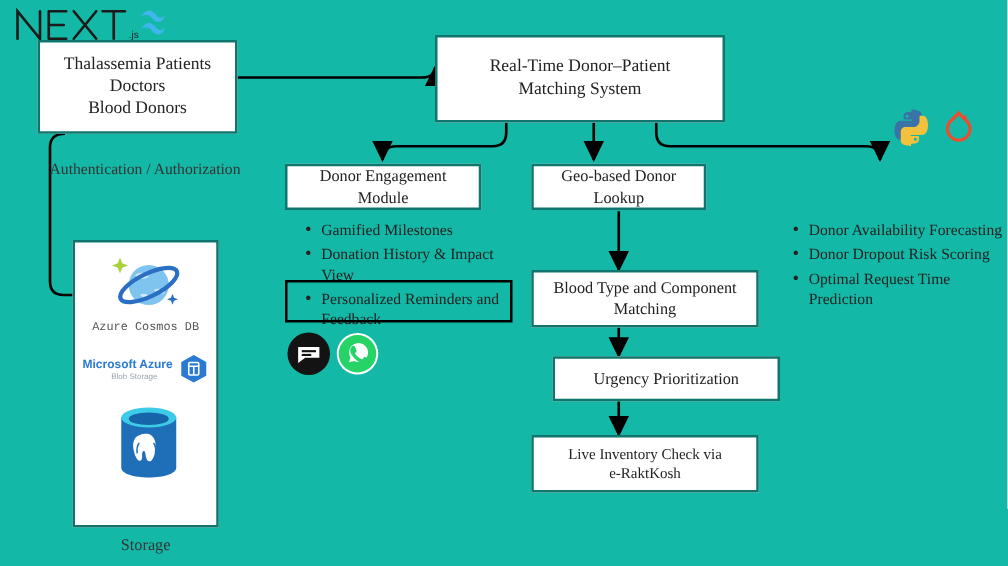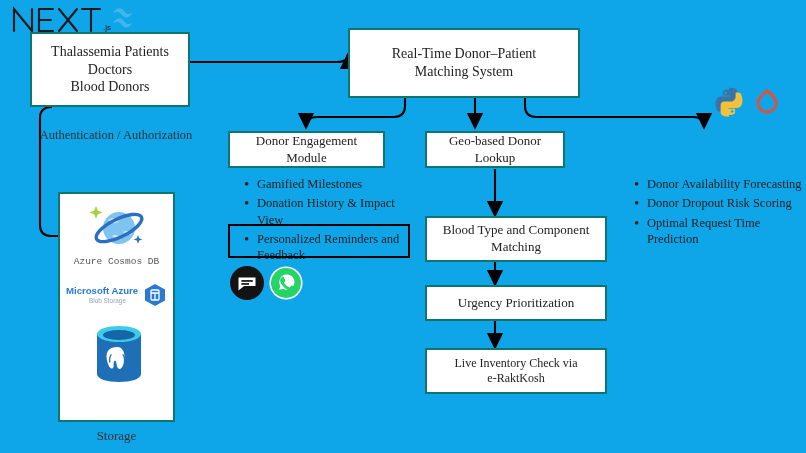--- a/index.html
+++ b/index.html
@@ -7,21 +7,21 @@
     padding: 0;
     background: #ffffff;
   }
   body {
     font-family: "Liberation Serif", "DejaVu Serif", serif;
   }
   #canvas {
     position: relative;
     width: 806px;
     height: 453px;
-    background: #0ea5e9;
+    background: #14b8a6;
     overflow: hidden;
   }
   .box {
     position: absolute;
     box-sizing: border-box;
     border: 2px solid #0f766e;
     background: #ffffff;
     display: flex;
     align-items: center;
     justify-content: center;
@@ -170,21 +170,21 @@
     <span>Geo-based Donor Lookup</span>
   </div>
 
   <div class="box" style="left:425px; top:216px; width:182px; height:46px; font-size:13px;">
     <div>
       <span>Blood Type and Component</span>
       <span>Matching</span>
     </div>
   </div>
 
-  <div class="box" style="left:425px; top:285px; width:182px; height:36px; font-size:13px;">
+  <div class="box" style="left:442px; top:285px; width:182px; height:36px; font-size:13px;">
     <span>Urgency Prioritization</span>
   </div>
 
   <div class="box" style="left:425px; top:348px; width:182px; height:46px; font-size:12px;">
     <div>
       <span>Live Inventory Check via</span>
       <span>e-RaktKosh</span>
     </div>
   </div>
 

